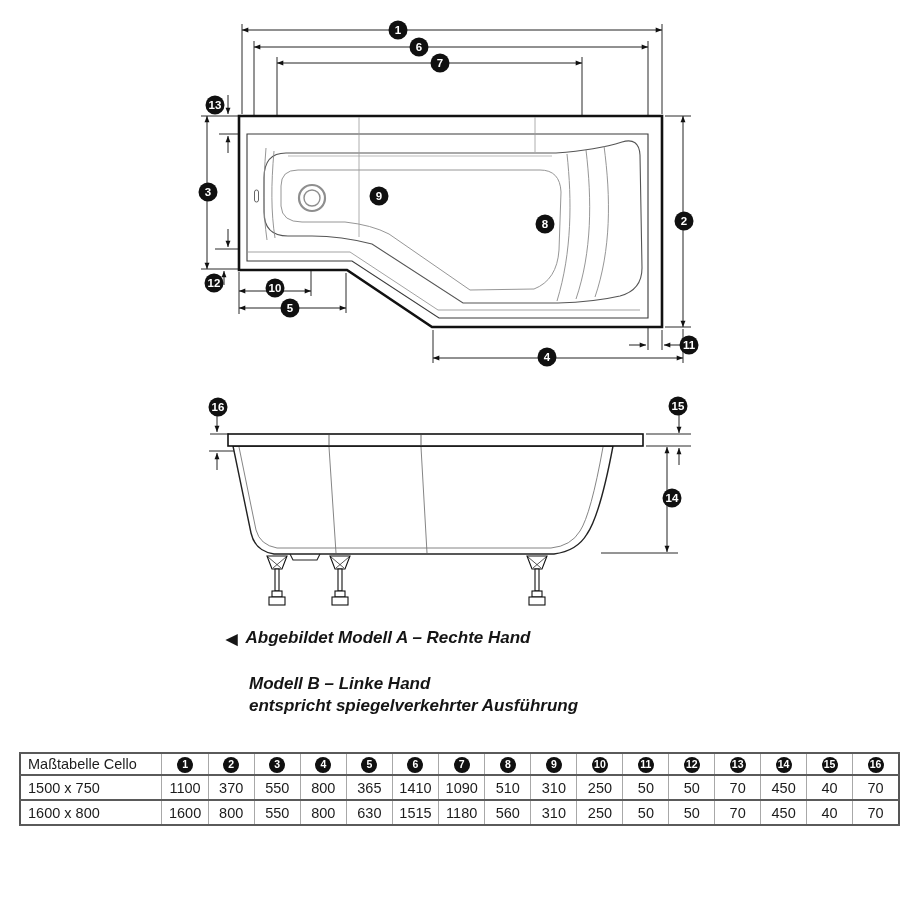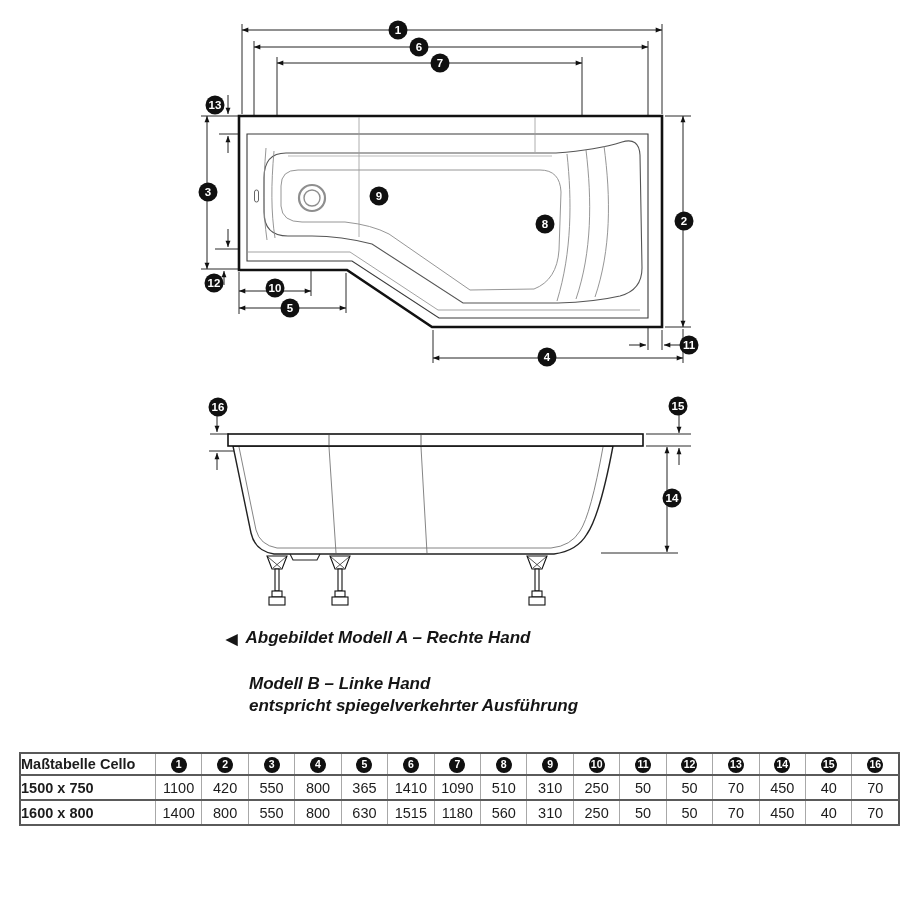--- a/index.html
+++ b/index.html
@@ -18,21 +18,21 @@
     font-size:14.5px;color:#1c1c1c;
   }
   table.mtable{border:2px solid #555;}
   table.mtable th,table.mtable td{
     border-left:1px solid #a8a8a8;border-right:1px solid #a8a8a8;
     border-top:2px solid #5a5a5a;border-bottom:2px solid #5a5a5a;
     padding:0;text-align:center;font-weight:normal;background:#fff;
   }
   table.mtable th{height:20px;}
   table.mtable td{height:23px;margin-top:24px;}
-  table.mtable .labelcol{width:134px;text-align:left;font-weight:bold;white-space:nowrap;}
+  table.mtable .labelcol{width:134px;text-align:left;padding-left:7px;font-weight:normal;white-space:nowrap;}
   table.mtable .ncol{width:45.5px;}
   .badge{
     display:inline-flex;width:16px;height:16px;border-radius:50%;background:#101010;color:#fff;
     font-size:10.5px;font-weight:bold;align-items:center;justify-content:center;line-height:1;
     vertical-align:middle;
   }
   svg text.mk{fill:#ffffff;font-family:"Liberation Sans",sans-serif;font-size:11.5px;font-weight:bold;text-anchor:middle;}
 </style>
 </head>
 <body>
@@ -264,39 +264,39 @@
         <th class="ncol"><span class="badge">13</span></th>
         <th class="ncol"><span class="badge">14</span></th>
         <th class="ncol"><span class="badge">15</span></th>
         <th class="ncol"><span class="badge">16</span></th>
       </tr>
     </thead>
   <tbody>
       <tr>
         <td class="labelcol">1500 x 750</td>
         <td class="ncol">1100</td>
-        <td class="ncol">420</td>
+        <td class="ncol">370</td>
         <td class="ncol">550</td>
         <td class="ncol">800</td>
         <td class="ncol">365</td>
         <td class="ncol">1410</td>
         <td class="ncol">1090</td>
         <td class="ncol">510</td>
         <td class="ncol">310</td>
         <td class="ncol">250</td>
         <td class="ncol">50</td>
         <td class="ncol">50</td>
         <td class="ncol">70</td>
         <td class="ncol">450</td>
         <td class="ncol">40</td>
         <td class="ncol">70</td>
       </tr>
       <tr>
         <td class="labelcol">1600 x 800</td>
-        <td class="ncol">1400</td>
+        <td class="ncol">1600</td>
         <td class="ncol">800</td>
         <td class="ncol">550</td>
         <td class="ncol">800</td>
         <td class="ncol">630</td>
         <td class="ncol">1515</td>
         <td class="ncol">1180</td>
         <td class="ncol">560</td>
         <td class="ncol">310</td>
         <td class="ncol">250</td>
         <td class="ncol">50</td>

